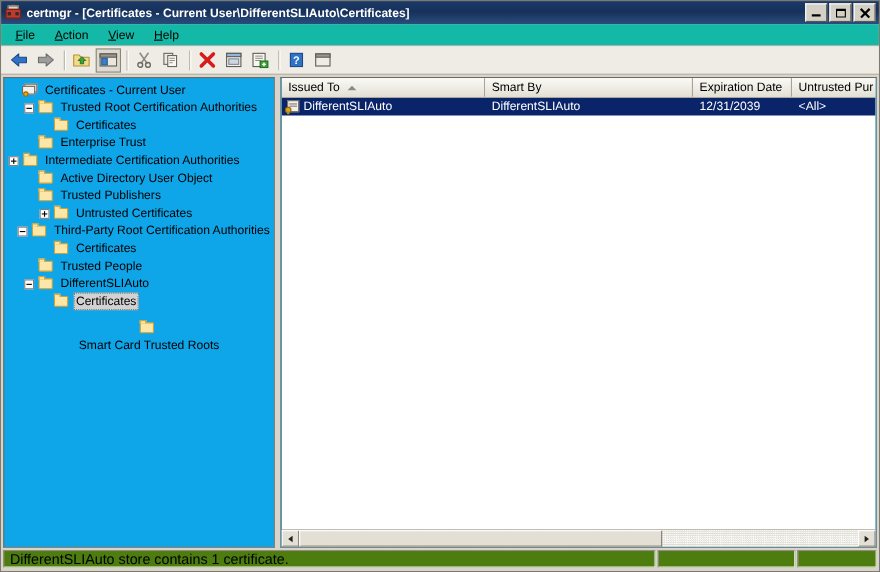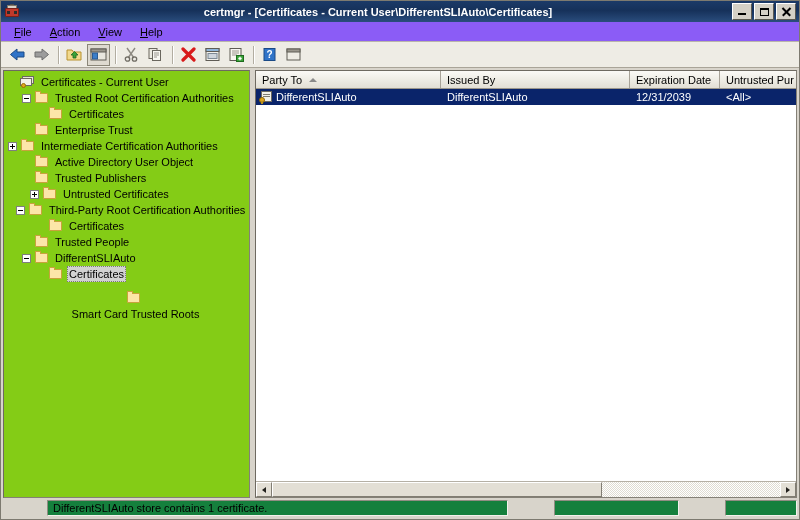--- a/index.html
+++ b/index.html
@@ -17,21 +17,20 @@
     background:#d8d4cb;
     display:flex;flex-direction:column;
   }
   
   .titlebar{
     height:21px;flex:0 0 21px;
     background:linear-gradient(to bottom,#1b3a68 0%,#16315a 45%,#2a4d7d 100%);
     display:flex;align-items:center;
     padding:0 2px 0 3px;
     box-sizing:border-box;
-    text-align:center;
   }
   .title-icon{
     width:16px;height:15px;flex:0 0 16px;position:relative;margin-right:4px;
   }
   .title-icon .box{
     position:absolute;left:1px;top:4px;width:14px;height:9px;
     background:#c0392b;border:1px solid #7b2019;box-sizing:border-box;
     border-radius:1px;
   }
   .title-icon .lid{
@@ -61,21 +60,21 @@
     position:relative;
   }
   .wb .min{position:absolute;left:5px;bottom:4px;width:8px;height:2px;background:#000;}
   .wb .max{position:absolute;left:5px;top:4px;width:9px;height:8px;border:1px solid #000;box-sizing:border-box;border-top-width:2px;}
   .wb .cl1,.wb .cl2{position:absolute;left:4px;top:7px;width:11px;height:1.6px;background:#000;}
   .wb .cl1{transform:rotate(45deg);}
   .wb .cl2{transform:rotate(-45deg);}
   
   .menubar{
     height:20px;flex:0 0 20px;
-    background:#8b5cf6;
+    background:#14b8a6;
     border-bottom:1px solid #b9b5ab;
     display:flex;align-items:center;
     padding-left:4px;box-sizing:border-box;
   }
   .menuitem{
     padding:2px 9px;font-size:11px;color:#000;cursor:default;white-space:nowrap;
   }
   .menuitem u{text-decoration:underline;}
   
   .toolbar{
@@ -95,21 +94,21 @@
   }
   .tsep{width:1px;height:18px;background:#b2ada1;margin:0 4px;flex:0 0 1px;}
   .tsep::after{content:"";display:block;width:1px;height:18px;background:#fff;margin-left:1px;}
   
   .content{
     flex:1 1 auto;display:flex;min-height:0;
     background:#d8d4cb;
     padding:2px 2px 0 2px;box-sizing:border-box;
   }
   .pane{
-    background:#84cc16;
+    background:#0ea5e9;
     border:1px solid #848076;
     border-top-color:#6e6a61;border-left-color:#6e6a61;
     box-sizing:border-box;
     position:relative;overflow:hidden;
   }
   .tree-pane{flex:0 0 247px;margin-right:0;}
   .splitter{flex:0 0 5px;background:#d8d4cb;}
   .list-pane{flex:1 1 auto;display:flex;flex-direction:column;}
   
   .tree{padding:3px 0 0 0;font-size:11px;user-select:none;}
@@ -196,26 +195,26 @@
     box-sizing:border-box;
   }
   
   .statusbar{
     height:21px;flex:0 0 21px;display:flex;align-items:stretch;
     background:#d8d4cb;
     padding:2px 2px 3px 2px;box-sizing:border-box;
     gap:2px;
   }
   .spanel{
-    background:#15803d;
+    background:#4d7c0f;
     border:1px solid #f3f1ec;
     border-top-color:#918d83;border-left-color:#918d83;
     box-sizing:border-box;
     display:flex;align-items:center;
-    padding:0 5px;font-size:11px;white-space:nowrap;overflow:hidden;margin-left:44px;
+    padding:0 5px;font-size:13px;white-space:nowrap;overflow:hidden;
   }
   .sp1{flex:1 1 auto;}
   .sp2{flex:0 0 125px;}
   .sp3{flex:0 0 72px;}
 </style>
 </head>
 <body>
 
 <div class="window">
 
@@ -380,21 +379,21 @@
             </div>
             <span class="tlabel">Active Directory User Object</span>
           </div>
           <div class="tnode" style="padding-left: 18px;">
             <div class="tbox none"></div>
             <div class="ticon">
               <div class="folder"></div>
             </div>
             <span class="tlabel">Trusted Publishers</span>
           </div>
-          <div class="tnode" style="padding-left: 26px;">
+          <div class="tnode" style="padding-left: 26px; margin-left: 6px;">
             <div class="tbox">
               <div class="h"></div>
               <div class="v"></div>
             </div>
             <div class="ticon">
               <div class="folder"></div>
             </div>
             <span class="tlabel">Untrusted Certificates</span>
           </div>
           <div class="tnode" style="padding-left: 12px;">
@@ -444,25 +443,25 @@
             <span class="tlabel">Smart Card Trusted Roots</span>
           </div>
         </div>
     </div>
 
     <div class="splitter"></div>
 
     <div class="pane list-pane">
       <div class="lv-head" id="lv-head">
           <div class="hcell" style="width: 185px; flex: 0 0 185px;">
-            <span>Party To</span>
+            <span>Issued To</span>
             <div class="sortarrow"></div>
           </div>
           <div class="hcell" style="width: 189px; flex: 0 0 189px;">
-            <span>Issued By</span>
+            <span>Smart By</span>
           </div>
           <div class="hcell" style="width: 90px; flex: 0 0 90px;">
             <span>Expiration Date</span>
           </div>
           <div class="hcell" style="width: 80px; flex: 0 0 80px;">
             <span>Untrusted Pur</span>
           </div>
         </div>
       <div class="lv-body" id="lv-body">
           <div class="lrow selected">

